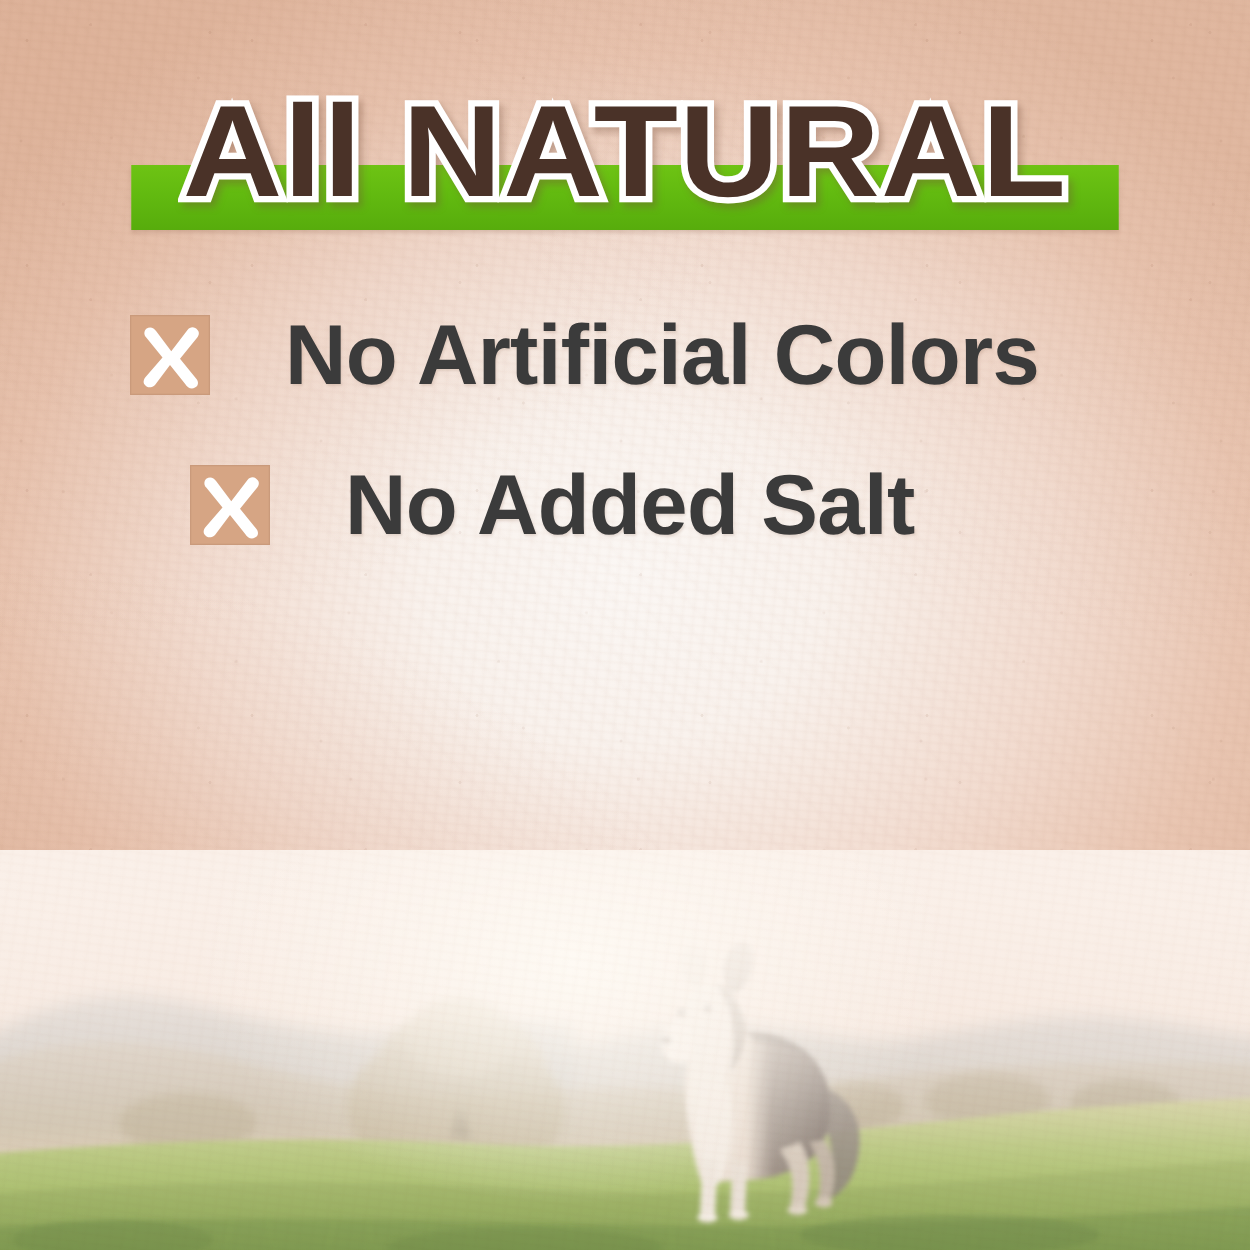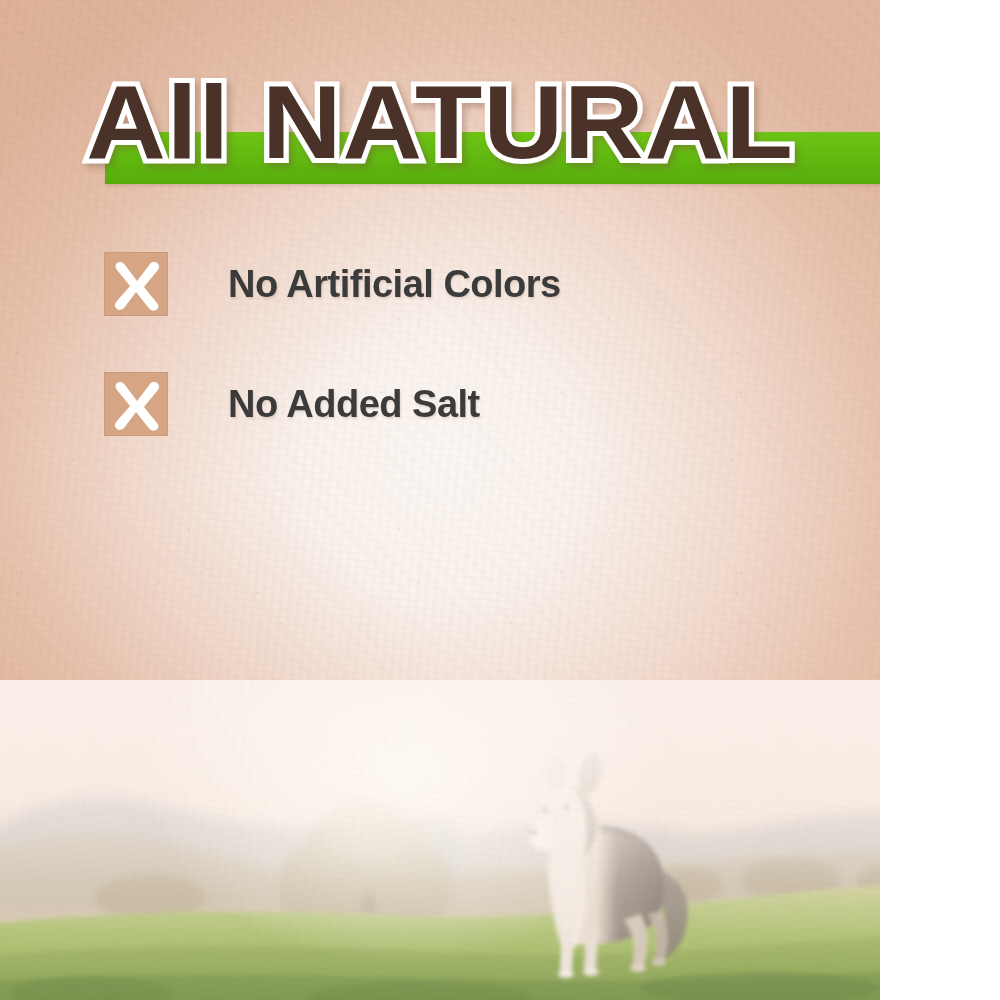--- a/index.html
+++ b/index.html
@@ -1,20 +1,20 @@
 <!DOCTYPE html>
 <html><head>
 <meta charset="utf-8">
 <style>
   html,body{margin:0;padding:0;background:#ffffff;}
   *{box-sizing:border-box;}
 
   .canvas{
     position:relative;
-    width:880px;height:1000px;
+    width:1000px;height:1000px;
     overflow:hidden;
     font-family:"Liberation Sans", sans-serif;
     background:#efcdba;
   }
 
   
   .bg-base{
     position:absolute;inset:0;
     background:
       radial-gradient(ellipse 62% 52% at 50% 46%, #fbf7f4 0%, #f9f2ed 26%, #f2dcd0 56%, #e9c6b2 80%, #e2bba4 100%);
@@ -75,35 +75,35 @@
   }
 
   
   .claims{
     position:absolute;left:104px;top:248px;width:820px;
   }
   .claim-row{
     display:flex;align-items:center;
     height:72px;margin-bottom:48px;
   }
-  .claim-row:last-child{margin-bottom:0;}
+  .claim-row:last-child{margin-bottom:0;margin-left:48px;}
 
   .xbox{
     position:relative;flex:0 0 auto;
     width:64px;height:64px;
     background:#d6a584;
     box-shadow:inset 0 0 0 1px rgba(193,146,116,.55);
   }
   .xbox svg{position:absolute;left:0;top:0;width:64px;height:64px;display:block;}
 
   .claim-label{
     margin-left:60px;
     font-family:"Liberation Sans", sans-serif;
     font-weight:bold;
-    font-size:38px;
+    font-size:68px;
     line-height:1;
     color:#3b3b3b;
     letter-spacing:-0.5px;
     white-space:nowrap;
     text-shadow:1px 2px 2px rgba(140,100,80,.18);
   }
 
   
   .photo{
     position:absolute;left:0;right:0;bottom:0;height:320px;

